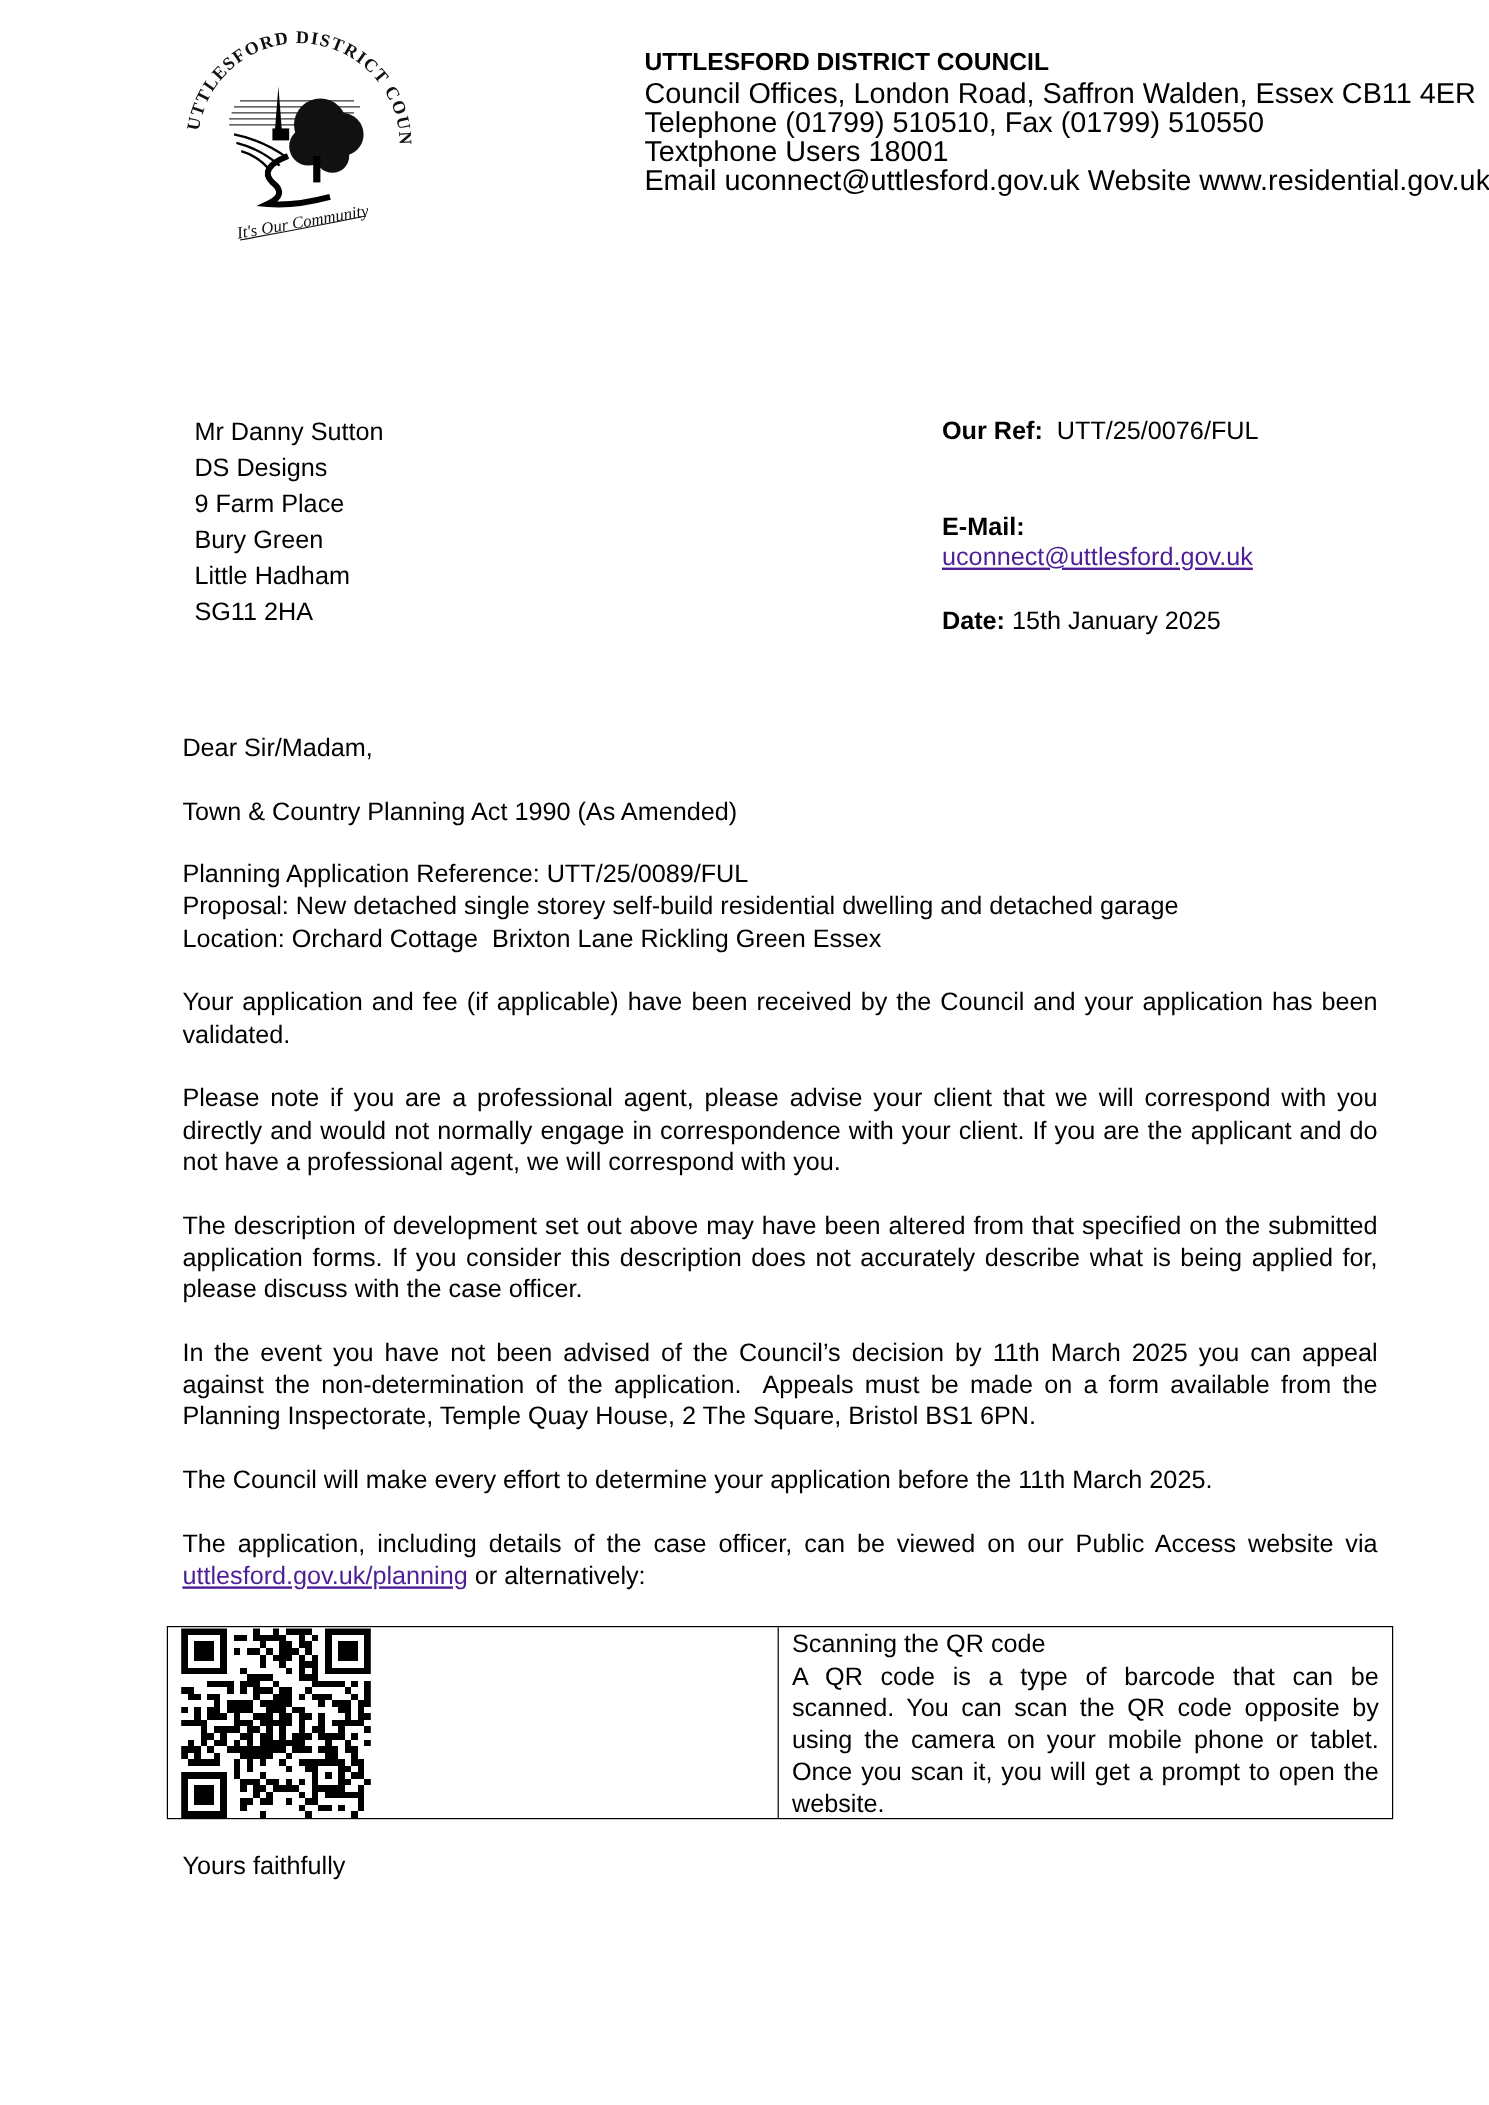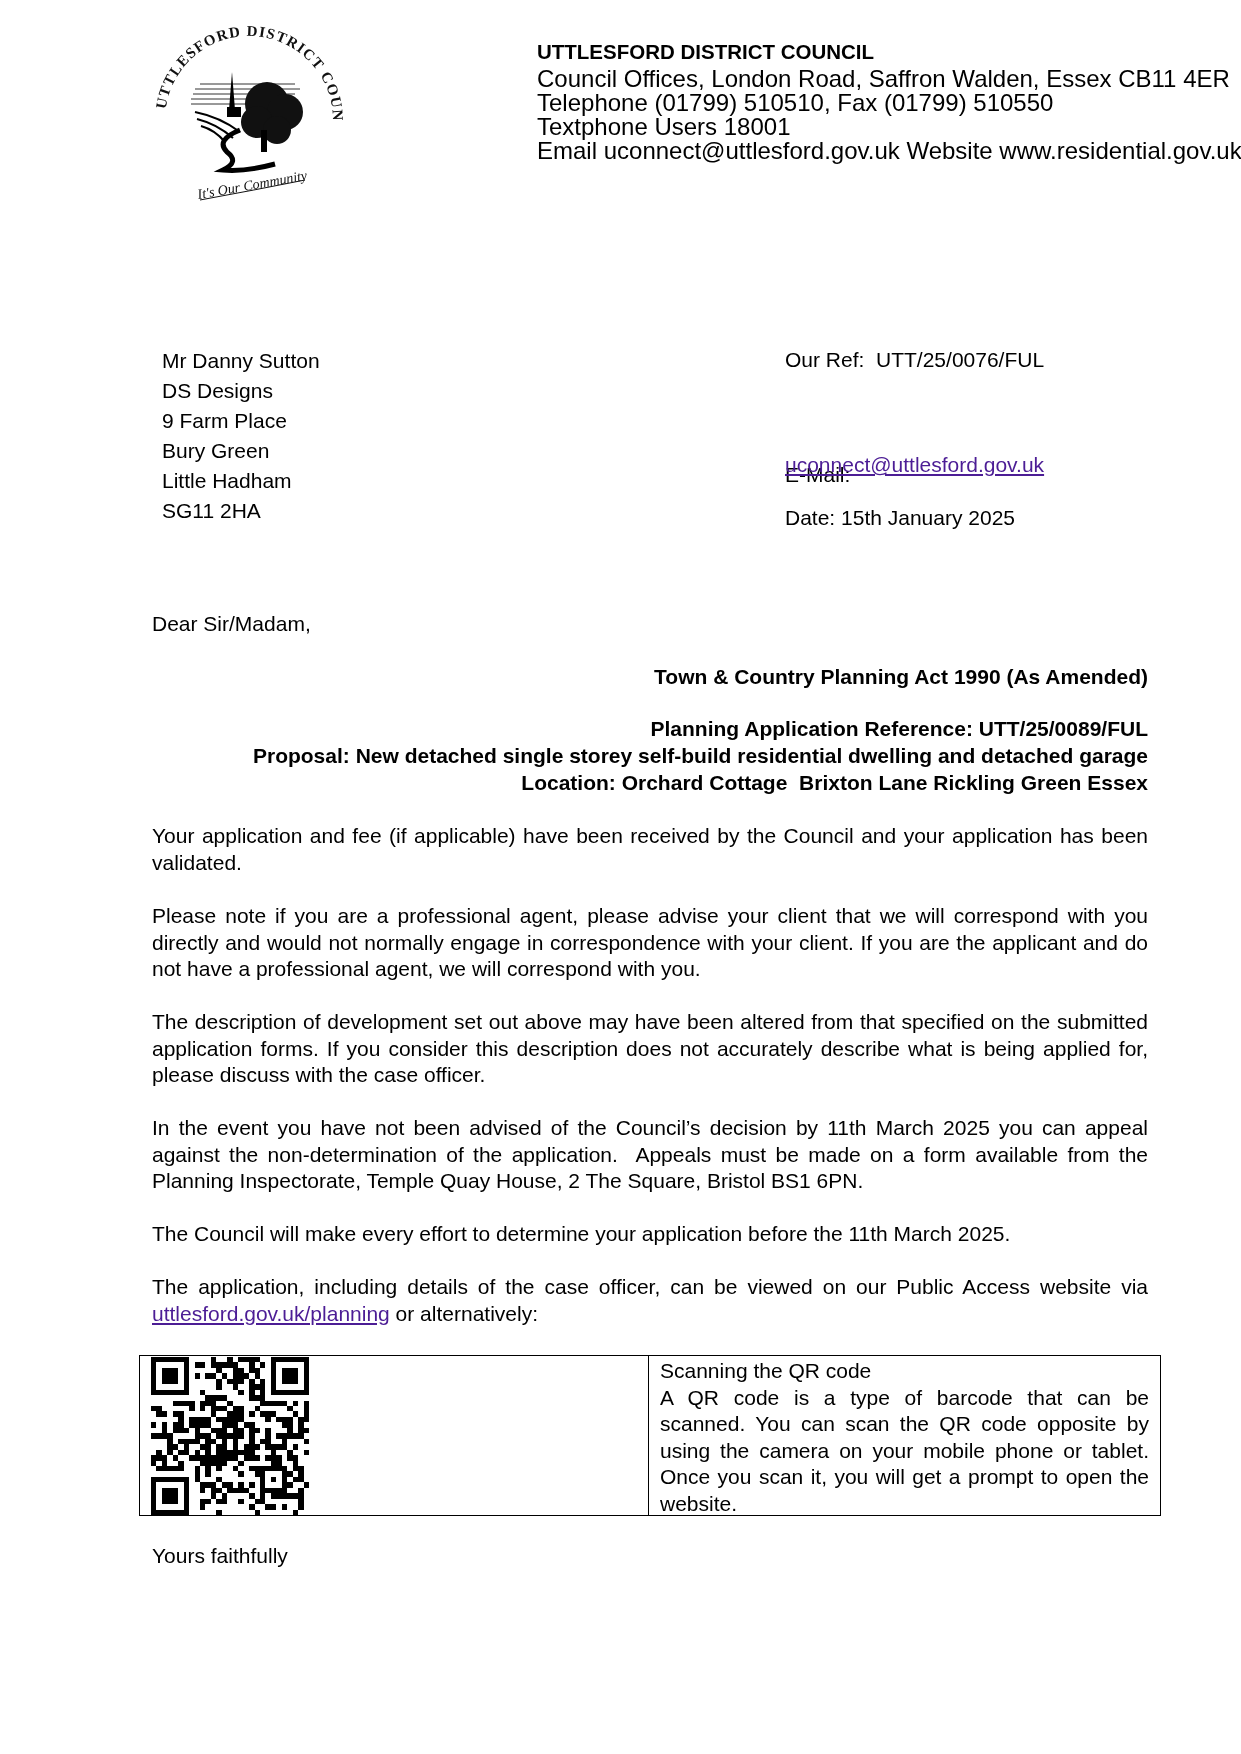--- a/index.html
+++ b/index.html
@@ -5,25 +5,25 @@
   html, body { margin:0; padding:0; background:#ffffff; }
   body { width:1241px; height:1754px; position:relative; overflow:hidden;
          font-family:"Liberation Sans", sans-serif; color:#000; }
   .abs { position:absolute; }
   #logo { left:145px; top:12px; width:208px; height:192px; }
   .hdr { left:537px; font-size:24px; line-height:24px; white-space:nowrap; }
   .hdr-title { font-weight:bold; font-size:20.5px; top:40px; }
   .addr { left:162px; font-size:21px; line-height:30px; }
   .addr div { white-space:nowrap; }
   .rc { left:785px; font-size:21px; white-space:nowrap; }
-  .b { font-weight:normal;margin-top:35px; }
+  .b { font-weight:bold; }
   a.lnk { color:#4c1d95; text-decoration:underline; }
   .body { left:152px; width:996px; font-size:21px; line-height:26.5px; }
   .just { text-align:justify; text-align-last:left; }
-  .bold { font-weight:bold;text-align:right; }
+  .bold { font-weight:normal; }
   #qr-table { position:absolute; left:139px; top:1355px; width:1022px; height:161px;
               border:1.5px solid #000; box-sizing:border-box; display:flex;justify-content:flex-end; }
   #qr-cell { width:509px; border-right:1.5px solid #000; box-sizing:border-box; position:relative; }
   #qr { position:absolute; left:11px; top:1px; width:158px; height:158px; }
   #qr-text-cell { flex:1; padding:2px 11px 0 11px; font-size:21px; line-height:26.5px; box-sizing:border-box; }
 </style>
 </head>
 <body>
 
 <div id="logo" class="abs">

